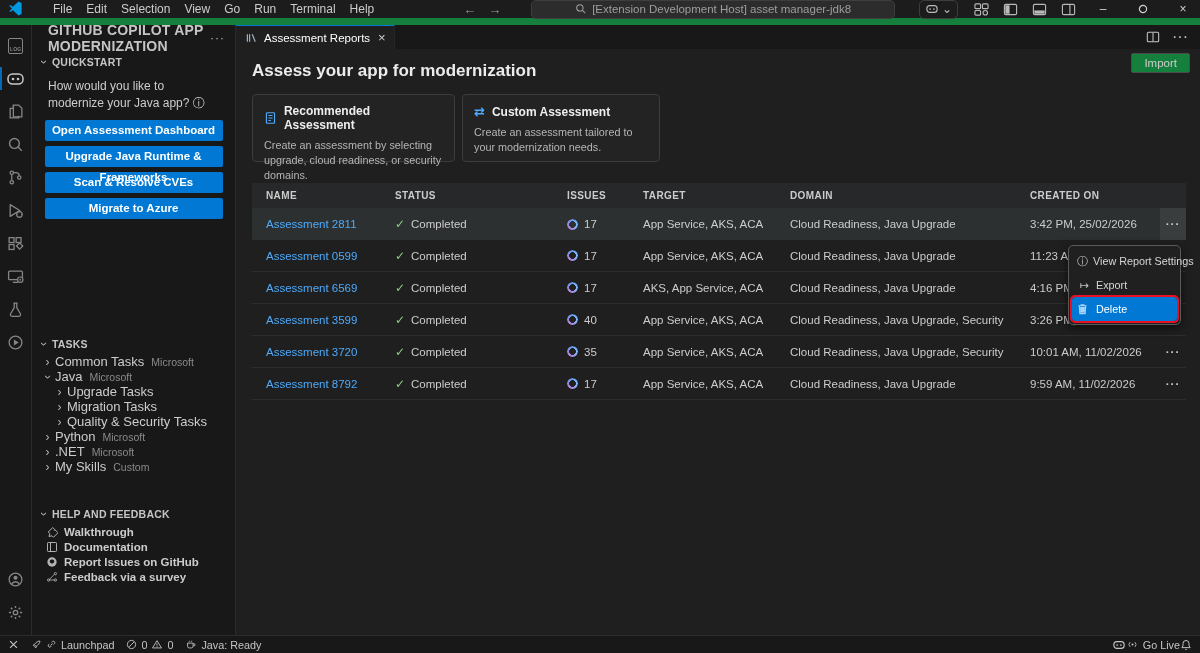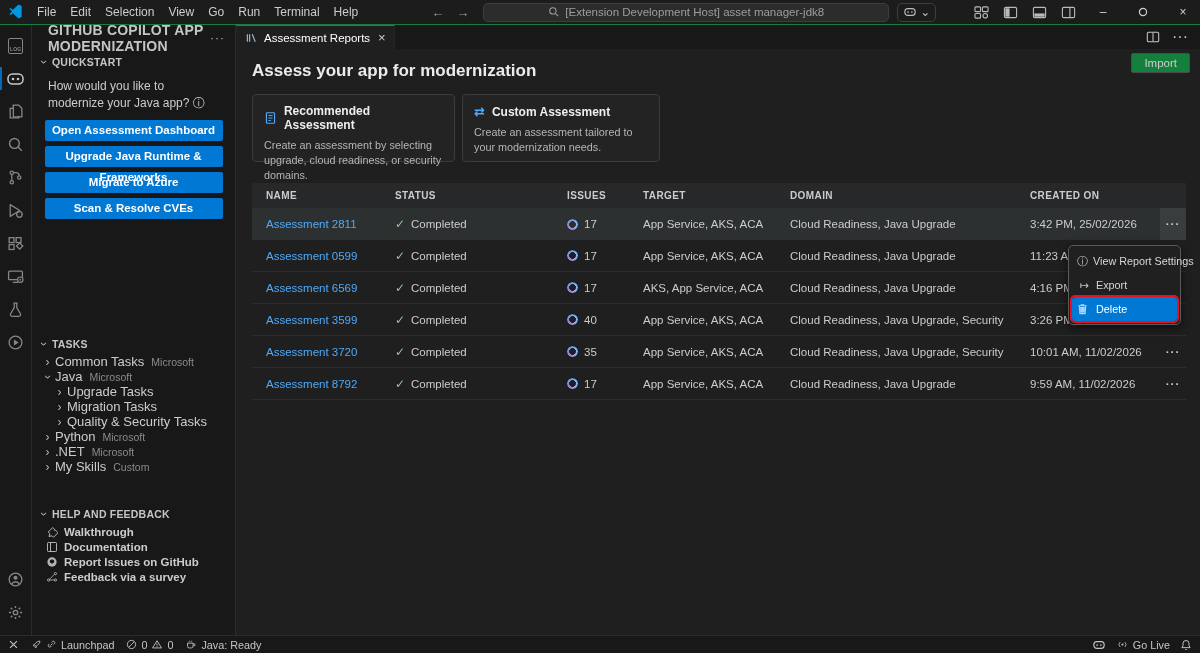--- a/index.html
+++ b/index.html
@@ -2,21 +2,21 @@
 <html><head>
 <meta charset="utf-8">
 <style>
   * { margin:0; padding:0; box-sizing:border-box; }
   html,body { width:1200px; height:653px; overflow:hidden; background:#1f1f1f;
     font-family:"Liberation Sans","DejaVu Sans",sans-serif; color:#cccccc; }
   .app { width:1200px; height:653px; display:flex; flex-direction:column; }
 
   
   .titlebar { height:25px; background:#1c1c1c; display:flex; align-items:center;
-    border-bottom:1px solid #15803d; flex:0 0 25px; font-size:12px; }
+    border-bottom:7px solid #15803d; flex:0 0 25px; font-size:12px;gap:16px; }
   .vslogo { width:16px; height:16px; margin:0 6px 0 8px; flex:0 0 16px; }
   .menus { display:flex; }
   .menus span { padding:3px 7px; color:#cccccc; border-radius:4px; cursor:default; }
   .nav-arrows { margin-left:66px; display:flex; gap:12px; color:#9d9d9d; font-size:13px; }
   .command-center { margin-left:14px; width:406px; height:19px; background:#2c2c2d;
     border:1px solid #3e3e40; border-radius:5px; display:flex; align-items:center;
     justify-content:center; gap:5px; color:#9d9d9d; font-size:11.5px; }
   .copilot-badge { margin-left:8px; height:19px; padding:0 5px; border:1px solid #3e3e40;
     border-radius:5px; display:flex; align-items:center; gap:3px; color:#bbbbbb; }
   .win-tools { margin-left:auto; display:flex; align-items:center; gap:14px; padding-right:4px; }
@@ -112,21 +112,21 @@
   .ctx-item { display:flex; align-items:center; gap:5px; height:24px; padding:0 5px;
     font-size:10.8px; color:#d6d6d6; border-radius:3px; white-space:nowrap; }
   .ctx-item .mi { width:14px; text-align:center; color:#c5c5c5; font-size:11px; }
   .ctx-item.selected { background:#0078d4; color:#ffffff; outline:2px solid #e81123; }
   .ctx-item.selected .mi { color:#a8d4ff; }
 
   
   .statusbar { height:18px; background:#181818; border-top:1px solid #2b2b2b; flex:0 0 18px;
     display:flex; align-items:center; font-size:10.8px; color:#c5c5c5; padding:0 8px; gap:12px; }
   .sb-item { display:flex; align-items:center; gap:4px; }
-  .sb-right { margin-left:auto; display:flex; align-items:flex-end; gap:10px; }
+  .sb-right { margin-left:auto; display:flex; align-items:flex-end; }
   svg.ic { display:block; }
 </style>
 </head>
 <body>
 
 <div class="app">
 
   <div class="titlebar">
     <svg class="vslogo" viewBox="0 0 16 16">
       <path fill="#0098e0" d="M11.5 1 5 7 2.4 5 1 5.8l3 3.2-3 3.2 1.4.8L5 11l6.5 6 3.5-1.7V2.7L11.5 1z" transform="scale(.88) translate(.5 -.5)"></path>
@@ -288,22 +288,22 @@
         <span class="panel-more">···</span>
       </div>
 
       <div class="section-head">
         <span class="chev down">›</span>
         <span>QUICKSTART</span>
       </div>
       <div class="qs-text">How would you like to modernize your Java app? ⓘ</div>
       <button class="qs-btn">Open Assessment Dashboard</button>
       <button class="qs-btn">Upgrade Java Runtime &amp; Frameworks</button>
+      <button class="qs-btn">Scan &amp; Resolve CVEs</button>
       <button class="qs-btn">Migrate to Azure</button>
-      <button class="qs-btn">Scan &amp; Resolve CVEs</button>
 
       <div class="tasks-sec">
         <div class="section-head" style="padding-top:0">
           <span class="chev down">›</span>
           <span>TASKS</span>
         </div>
         <div class="tree-row">
           <span class="chev">›</span>
           <span class="tree-label">Common Tasks</span>
           <span class="tree-badge">Microsoft</span>

